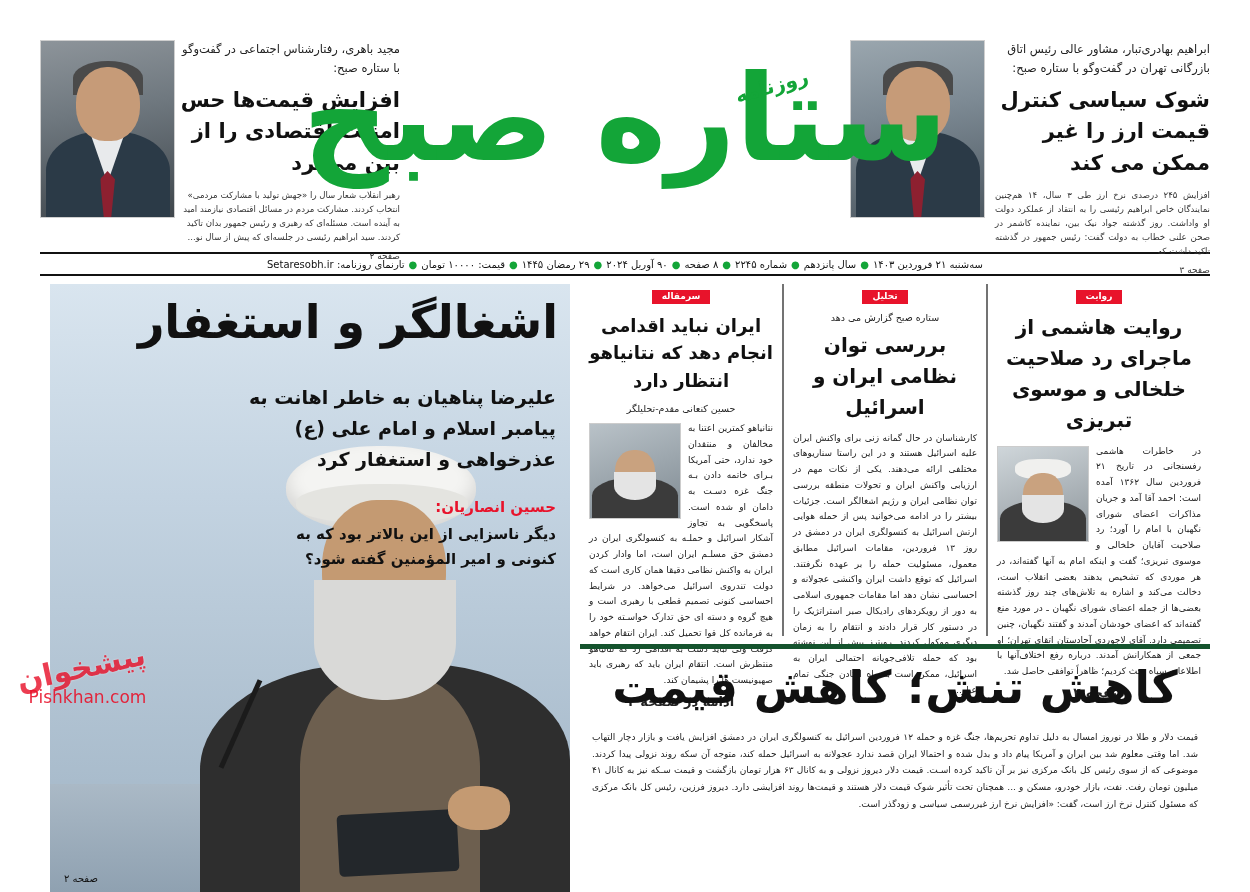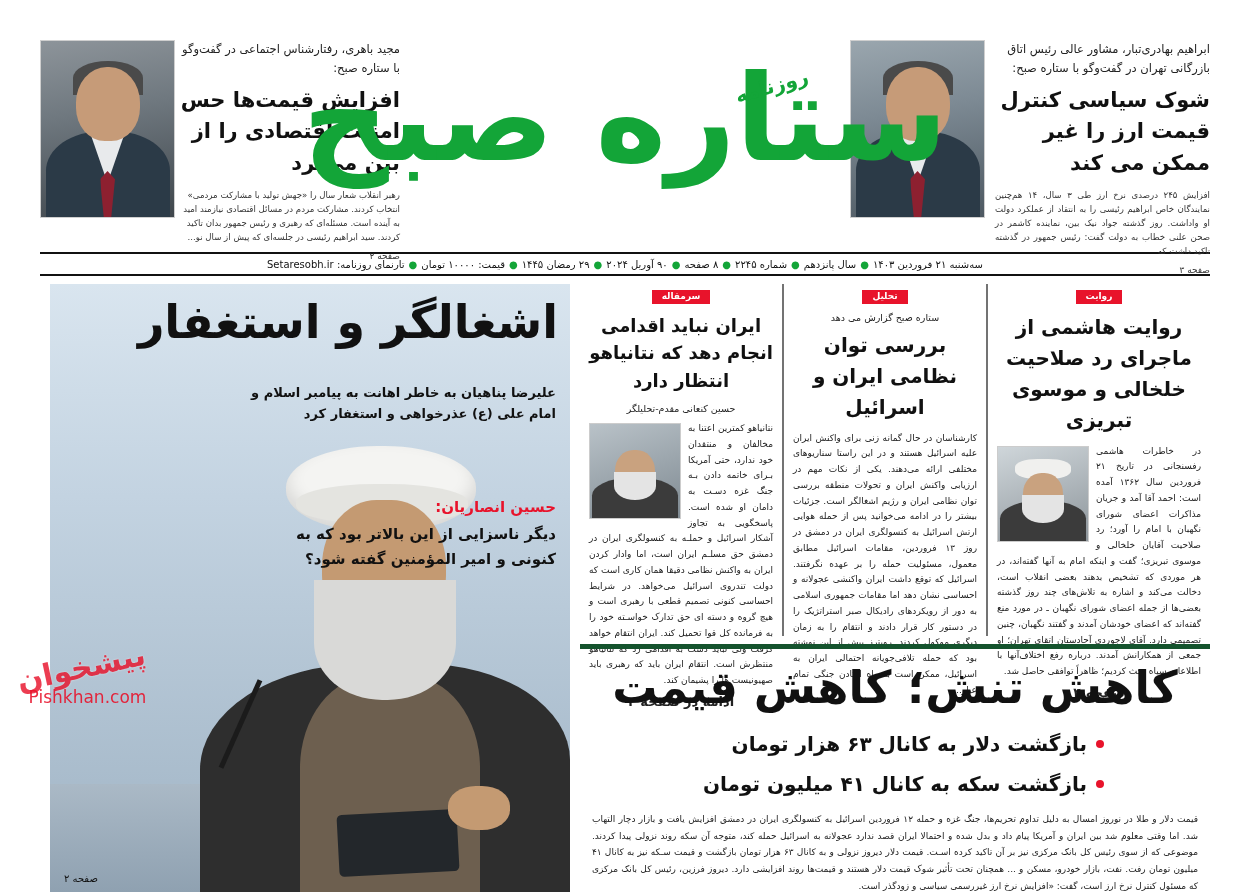--- a/index.html
+++ b/index.html
@@ -257,21 +257,21 @@
   .hero-title {
     position: absolute;
     top: 10px; right: 12px; left: 12px;
     font-size: 46px; font-weight: bold; color: #111;
     text-align: right; line-height: 1.25;
     z-index: 5;
   }
   .hero-deck {
     position: absolute;
     top: 98px; right: 14px; width: 330px;
-    font-size: 13px; font-weight: bold; line-height: 1.62;
+    font-size: 19px; font-weight: bold; line-height: 1.62;
     color: #111; text-align: right; z-index: 5;
   }
   .hero-quotehead {
     position: absolute;
     top: 214px; right: 14px;
     font-size: 15px; font-weight: bold; color: #e8132b; z-index: 5;
   }
   .hero-quote {
     position: absolute;
     top: 238px; right: 14px; width: 300px;
@@ -494,30 +494,20 @@
             <div class="cface"></div>
             <div class="beard"></div>
           </div>
           <div class="bodytext">نتانیاهو کمترین اعتنا به مخالفان و منتقدان خود ندارد، حتی آمریکا بـرای خاتمه دادن بـه جنگ غزه دسـت به دامان او شده است. پاسخگویی به تجاوز آشکار اسرائیل و حملـه به کنسولگری ایران در دمشق حق مسلـم ایران است، اما وادار کردن ایران به واکنش نظامی دقیقا همان کاری است که دولت تندروی اسرائیل می‌خواهد. در شرایط احساسی کنونی تصمیم قطعی با رهبری است و هیچ گروه و دسته ای حق تدارک خواسـته خود را به فرمانده کل قوا تحمیل کند. ایران انتقام خواهد گرفت ولی نباید دست به اقدامی زد که نتانیاهو منتظرش است. انتقام ایران باید که رهبری باید صهیونیست ها را پشیمان کند.</div>
           <div class="morelink">ادامه در صفحه ۲</div>
         </div>
       </div>
 
       <div class="bottom">
         <div class="bottom-title">کاهش تنش؛ کاهش قیمت</div>
-        <div class="bullets">
-          <div class="bullet">
-            <span class="dot"></span>
-            <span>بازگشت دلار به کانال ۶۳ هزار تومان</span>
-          </div>
-          <div class="bullet">
-            <span class="dot"></span>
-            <span>بازگشت سکه به کانال ۴۱ میلیون تومان</span>
-          </div>
-        </div>
         <div class="bottom-body">قیمت دلار و طلا در نوروز امسال به دلیل تداوم تحریم‌ها، جنگ غزه و حمله ۱۲ فروردین اسرائیل به کنسولگری ایران در دمشق افزایش یافت و بازار دچار التهاب شد. اما وقتی معلوم شد بین ایران و آمریکا پیام داد و بدل شده و احتمالا ایران قصد ندارد عجولانه به اسرائیل حمله کند، متوجه آن سکه روند نزولی پیدا کردند. موضوعی که از سوی رئیس کل بانک مرکزی نیز بر آن تاکید کرده اسـت. قیمت دلار دیروز نزولی و به کانال ۶۳ هزار تومان بازگشت و قیمت سـکه نیز به کانال ۴۱ میلیون تومان رفت. نفت، بازار خودرو، مسکن و ... همچنان تحت تأثیر شوک قیمت دلار هستند و قیمت‌ها روند افزایشی دارد. دیروز فرزین، رئیس کل بانک مرکزی که مسئول کنترل نرخ ارز است، گفت: «افزایش نرخ ارز غیررسمی سیاسی و زودگذر است.</div>
 
       </div>
     </div>
 
     <div class="col-left-big">
       <div class="hero">
         <div class="hero-fig">
           <div class="h-desk"></div>
           <div class="h-body"></div>

